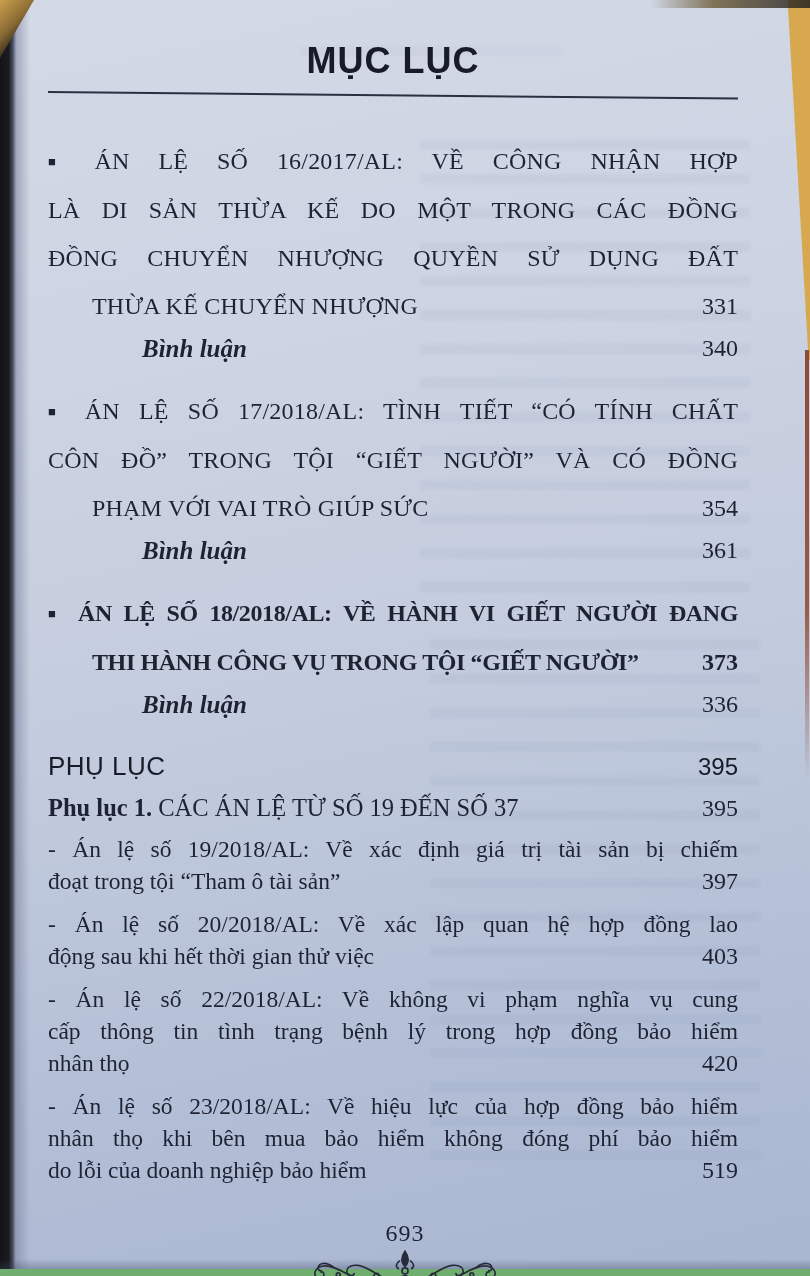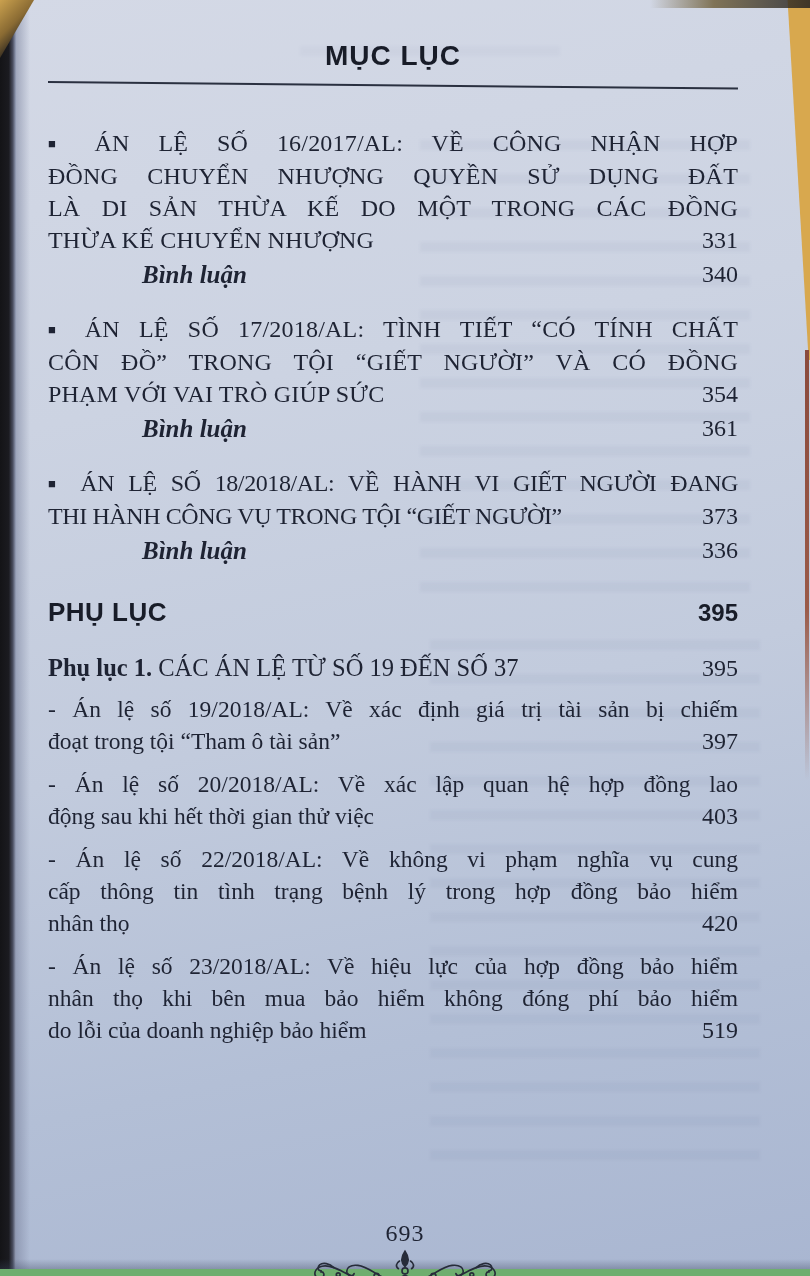--- a/index.html
+++ b/index.html
@@ -29,36 +29,36 @@
   
   .ghost{position:absolute;filter:blur(1.6px);opacity:.55;pointer-events:none;
     background:repeating-linear-gradient(180deg,rgba(78,92,130,.10) 0 10px,rgba(78,92,130,0) 10px 34px);}
   .ghost.g1{left:420px;top:140px;width:330px;height:470px;}
   .ghost.g2{left:430px;top:640px;width:330px;height:520px;}
   .ghost.g3{left:300px;top:46px;width:260px;height:26px;opacity:.35;}
   
   .content{position:absolute;left:48px;right:72px;top:0;}
   .header{margin-top:40px;text-align:center;}
   .header h1{margin:0;font-family:"Liberation Sans","DejaVu Sans",sans-serif;
-    font-weight:bold;font-size:28px;letter-spacing:1px;color:#181c28;}
+    font-weight:bold;font-size:36px;letter-spacing:1px;color:#181c28;}
   .rule{height:2.4px;background:#2a3040;margin-top:9px;transform:rotate(.55deg);transform-origin:left center;}
   .toc{margin-top:44px;}
-  .entry{font-size:24px;line-height:32px;letter-spacing:.2px;}
-  .entry.tight{letter-spacing:-.4px;}
+  .entry{font-size:24px;line-height:48px;letter-spacing:.2px;}
+  .entry.tight{letter-spacing:-.4px;font-weight:bold;}
   .entry .line{text-align:justify;text-align-last:justify;white-space:nowrap;}
-  .entry .lastline{display:flex;align-items:flex-start;}
+  .entry .lastline{display:flex;align-items:flex-start;margin-left:44px;}
   .entry .lastline .txt{flex:1;}
   .bullet{font-size:13px;vertical-align:3px;margin-right:16px;letter-spacing:0;}
   .pageno{margin-left:14px;font-size:24px;letter-spacing:0;}
   .subrow{display:flex;align-items:flex-start;margin-top:5px;margin-bottom:24px;}
   .subrow .sublabel{flex:1;padding-left:94px;font-weight:bold;font-style:italic;font-size:25px;}
   .appendix-head{display:flex;align-items:baseline;margin-top:32px;
-    font-family:"Liberation Sans","DejaVu Sans",sans-serif;font-weight:bold;font-size:26px;color:#181c28;}
+    font-family:"Liberation Sans","DejaVu Sans",sans-serif;font-weight:normal;font-size:26px;color:#181c28;}
   .appendix-head .txt{flex:1;letter-spacing:.5px;}
-  .appendix-sub{display:flex;align-items:baseline;margin-top:26px;font-size:24.5px;gap:28px;}
+  .appendix-sub{display:flex;align-items:baseline;margin-top:12px;font-size:24.5px;gap:28px;}
   .appendix-sub .txt{flex:1;}
   .appendix-sub .b{font-weight:bold;}
   .app-entry{font-size:23.5px;line-height:32px;margin-top:11px;}
   .app-entry .line{text-align:justify;text-align-last:justify;white-space:nowrap;}
   .app-entry .lastline{display:flex;align-items:baseline;}
   .app-entry .lastline .txt{flex:1;}
   .footer{position:absolute;left:0;right:0;top:1220px;text-align:center;}
   .footer .num{font-size:24px;letter-spacing:1px;}
   .flourish{margin-top:2px;}
   .flourish svg{display:block;margin:0 auto;}
@@ -81,22 +81,22 @@
 <div class="content">
   <div class="header">
     <h1>MỤC LỤC</h1>
     <div class="rule"></div>
   </div>
 
   <div class="toc">
     <div id="main-entries">
         <div class="entry">
           <div class="line"><span class="bullet">■</span><span>ÁN LỆ SỐ 16/2017/AL: VỀ CÔNG NHẬN HỢP</span></div>
+          <div class="line">LÀ DI SẢN THỪA KẾ DO MỘT TRONG CÁC ĐỒNG</div>
           <div class="line">ĐỒNG CHUYỂN NHƯỢNG QUYỀN SỬ DỤNG ĐẤT</div>
-          <div class="line">LÀ DI SẢN THỪA KẾ DO MỘT TRONG CÁC ĐỒNG</div>
           <div class="lastline">
             <span class="txt">THỪA KẾ CHUYỂN NHƯỢNG</span>
             <span class="pageno">331</span>
           </div>
         </div>
         <div class="subrow">
           <span class="sublabel">Bình luận</span>
           <span class="pageno">340</span>
         </div>
         <div class="entry">

